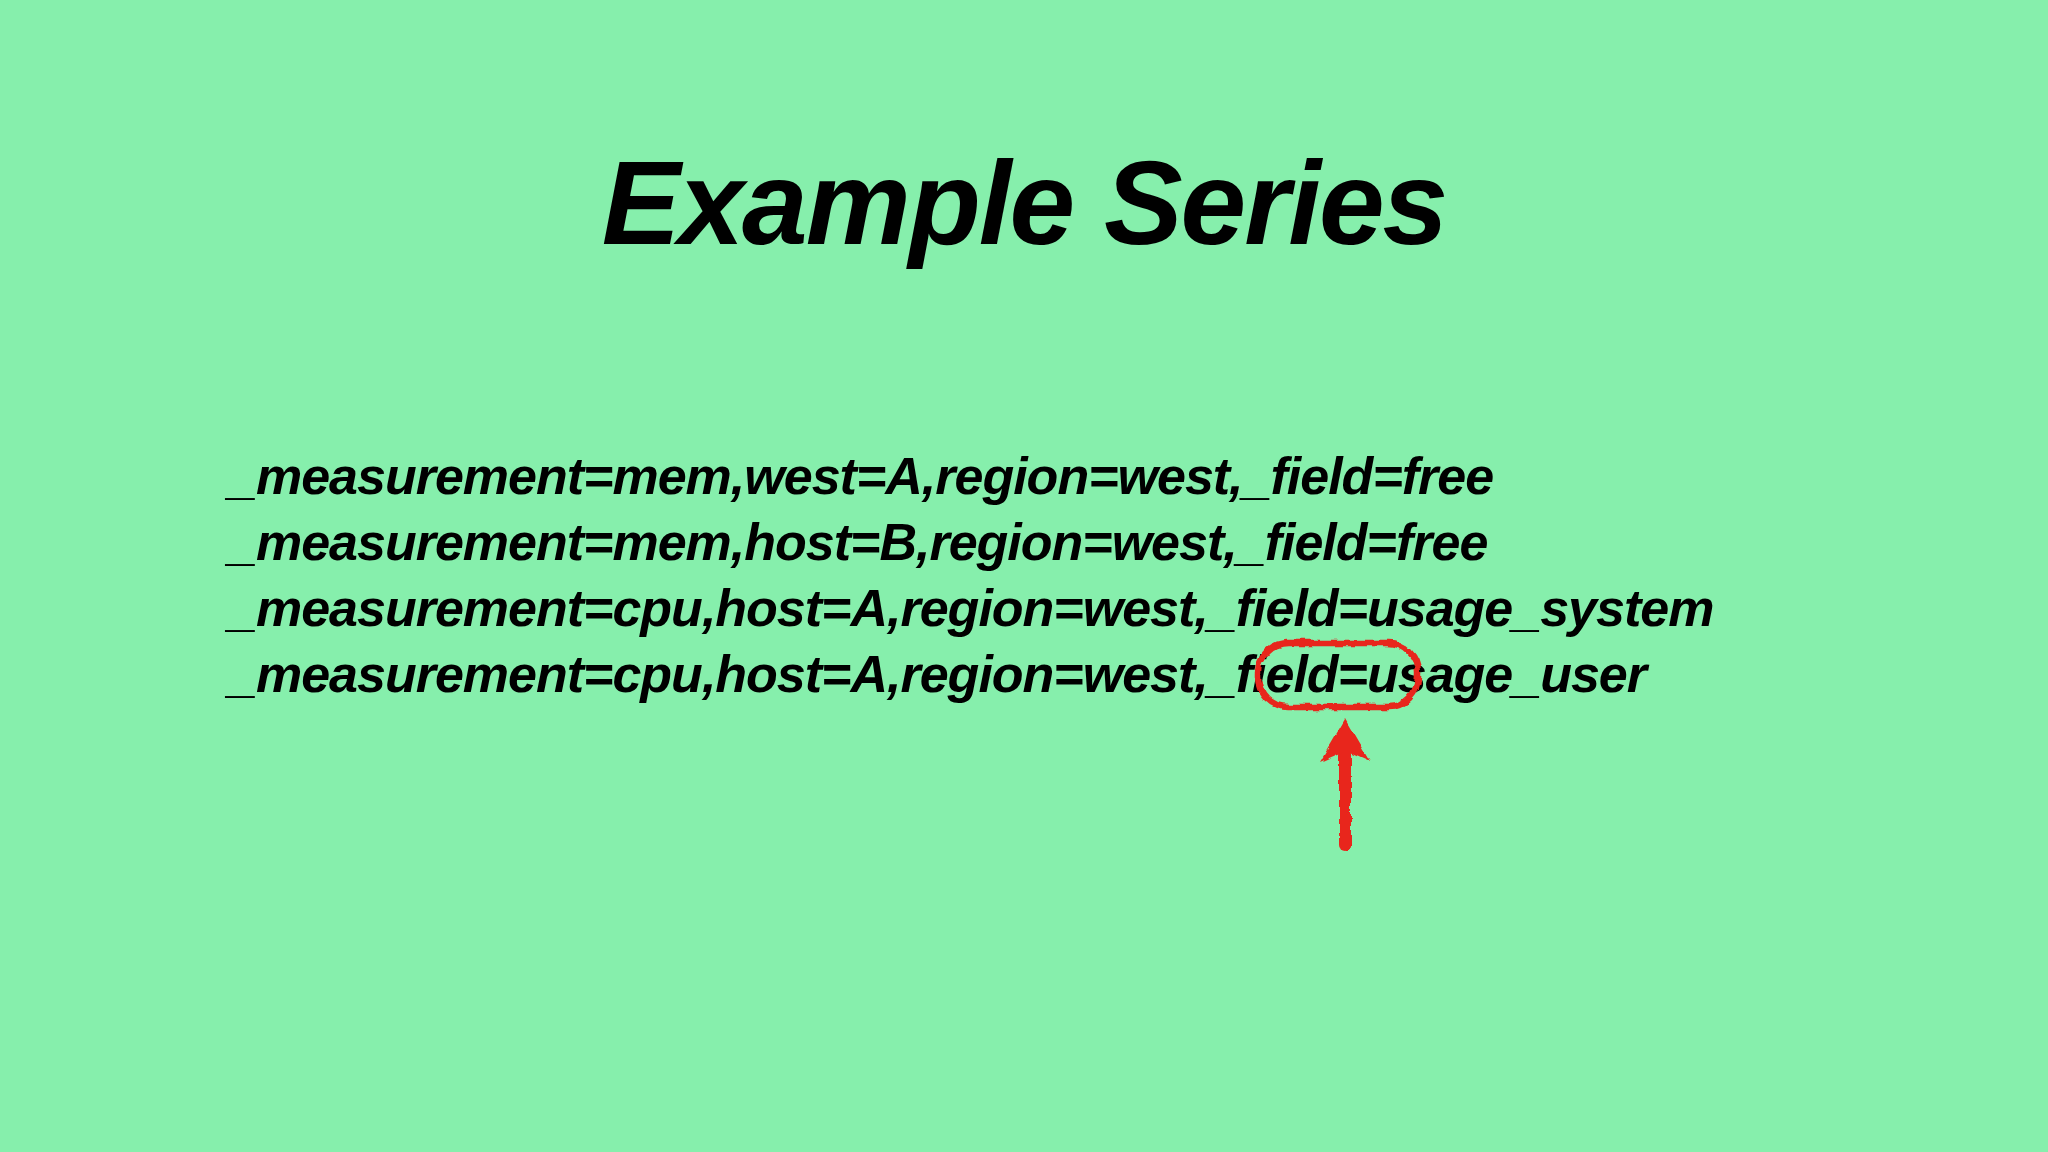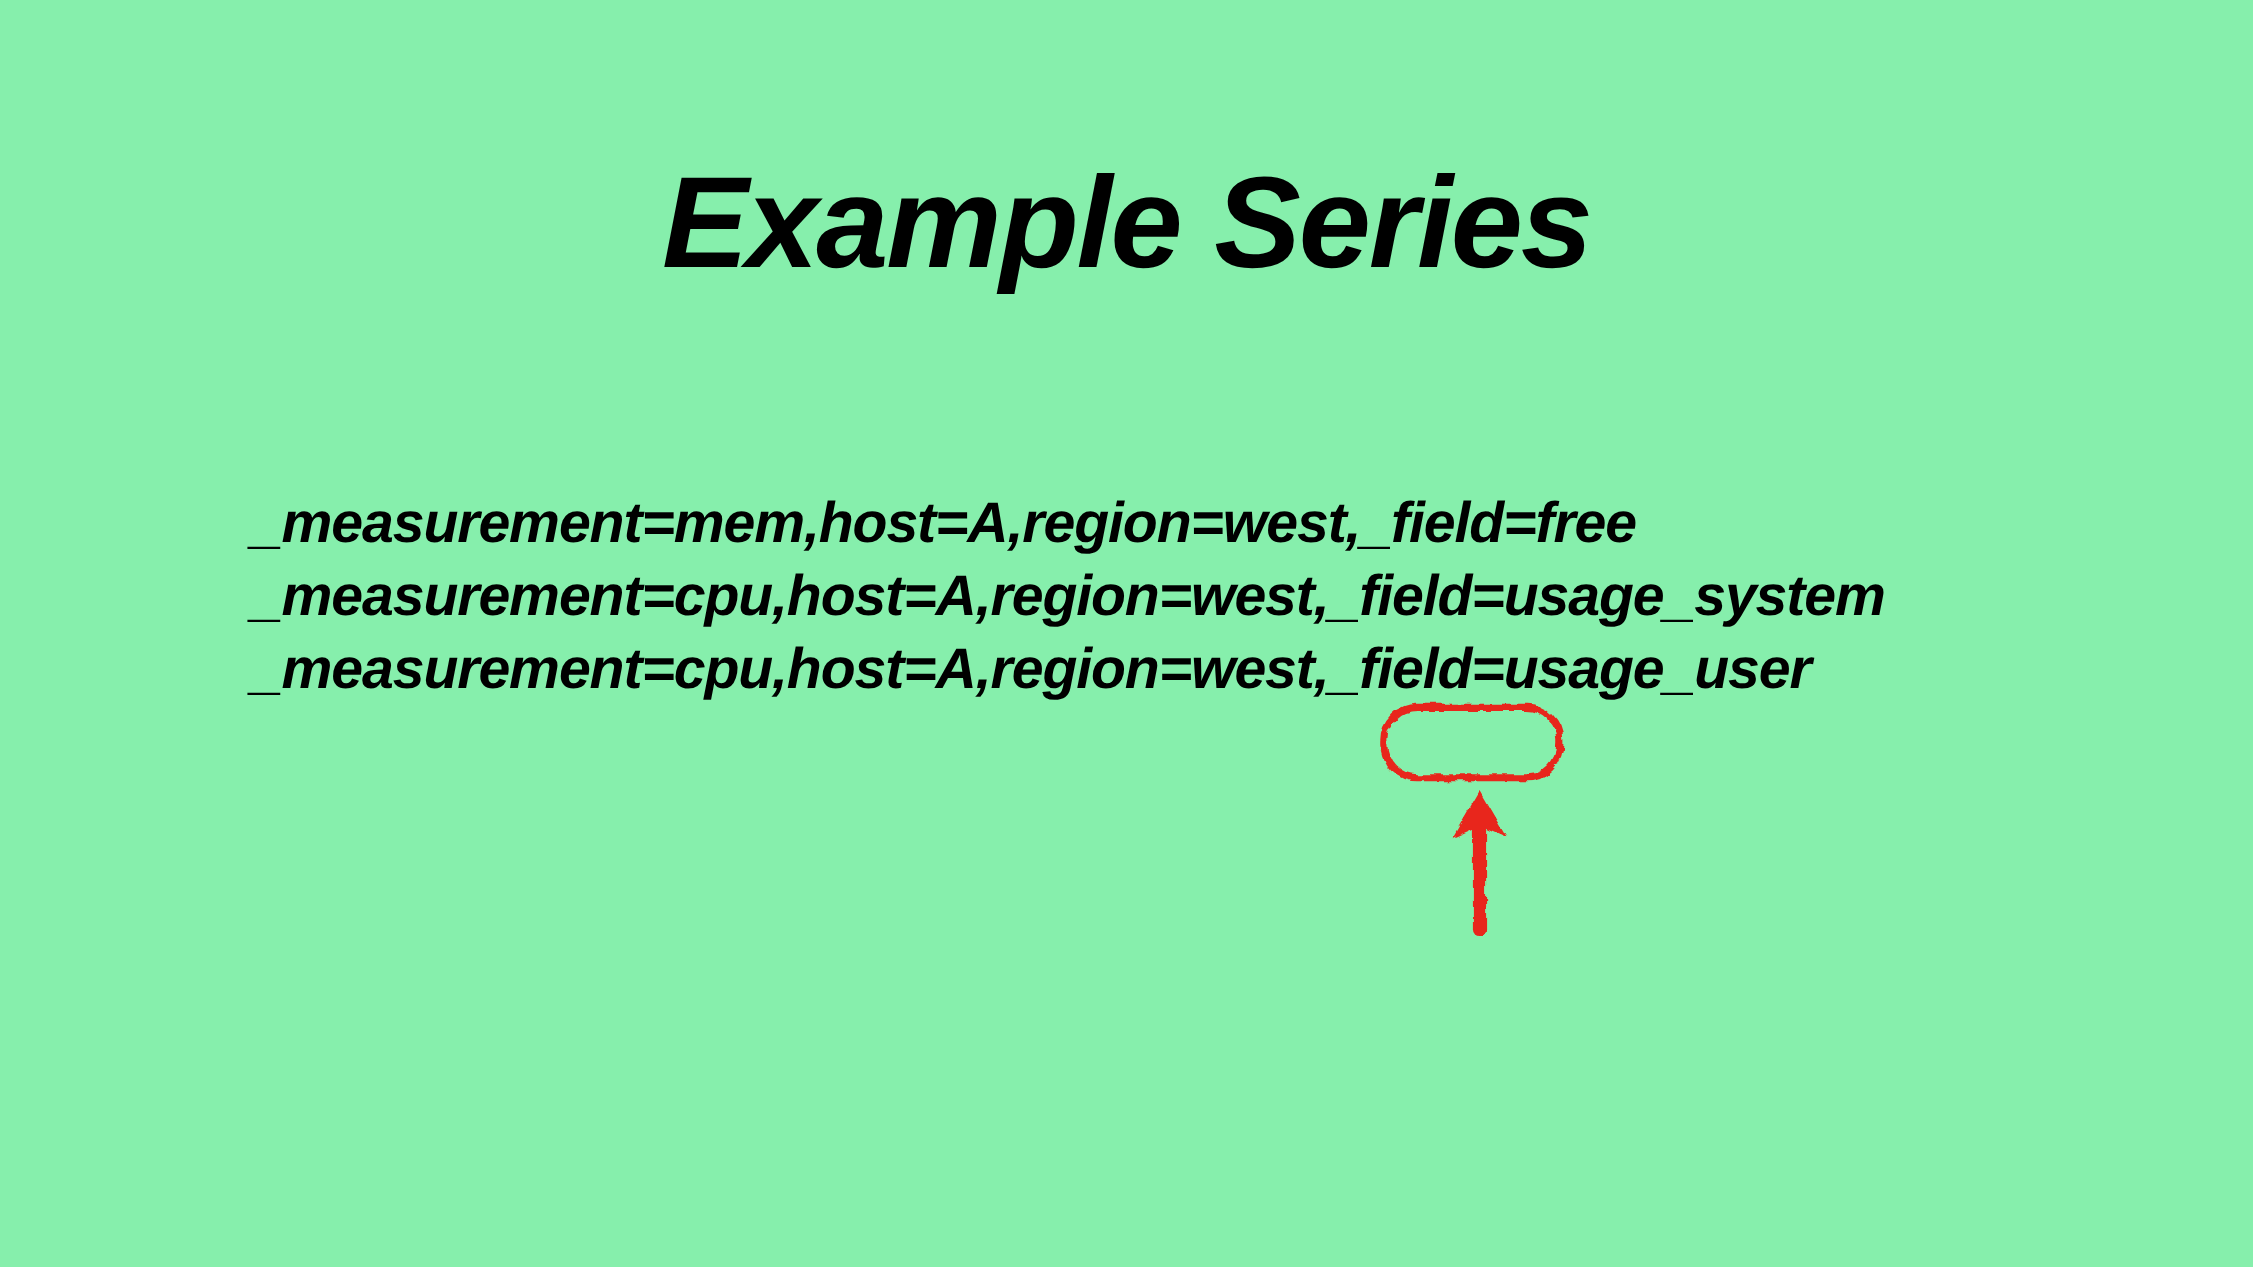--- a/index.html
+++ b/index.html
@@ -76,21 +76,22 @@
   }
 </style>
 </head>
 <body>
 
 <div class="slide">
 
   <h1 class="title">Example Series</h1>
 
   <div class="series-list">
-    <div class="series-line">_measurement=mem,host=A,region=west,_field=free</div>
+    <div class="series-line">_measurement=mem,west=A,region=west,_field=free</div>
+    <div class="series-line">_measurement=mem,host=B,region=west,_field=free</div>
     <div class="series-line">_measurement=cpu,host=A,region=west,_field=usage_system</div>
     <div class="series-line">_measurement=cpu,host=A,region=west,_field=usage_user</div>
   </div>
 
   <svg class="annotation-overlay" viewBox="0 0 2048 1152" xmlns="http://www.w3.org/2000/svg">
     <defs>
       <filter id="crayon" x="-20%" y="-20%" width="140%" height="140%">
         <feTurbulence type="fractalNoise" baseFrequency="0.09" numOctaves="2" seed="7" result="noise"></feTurbulence>
         <feDisplacementMap in="SourceGraphic" in2="noise" scale="6" xChannelSelector="R" yChannelSelector="G"></feDisplacementMap>
       </filter>

